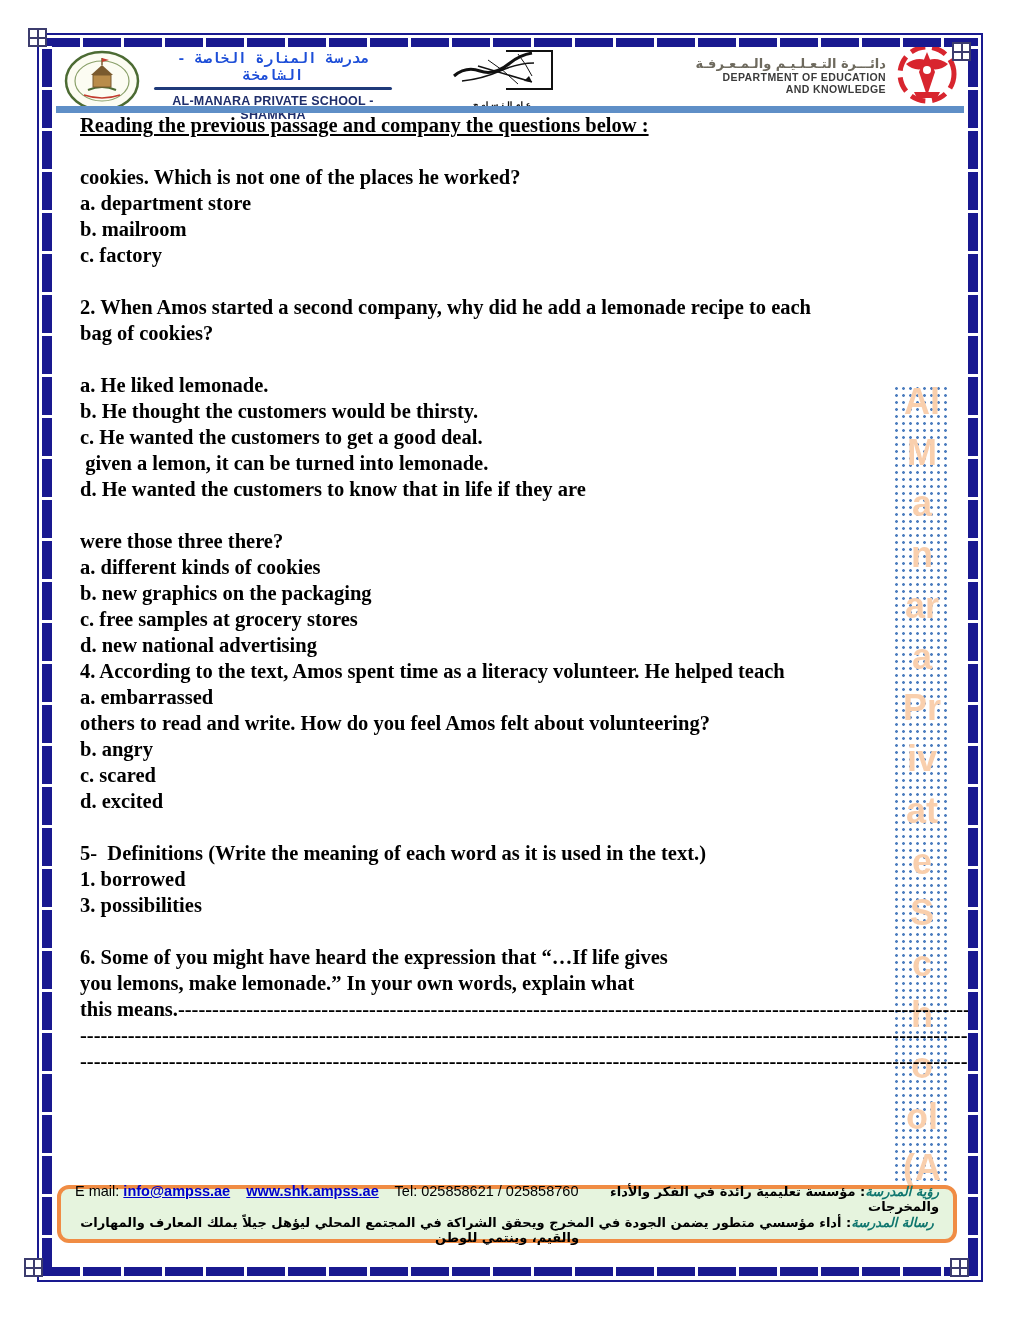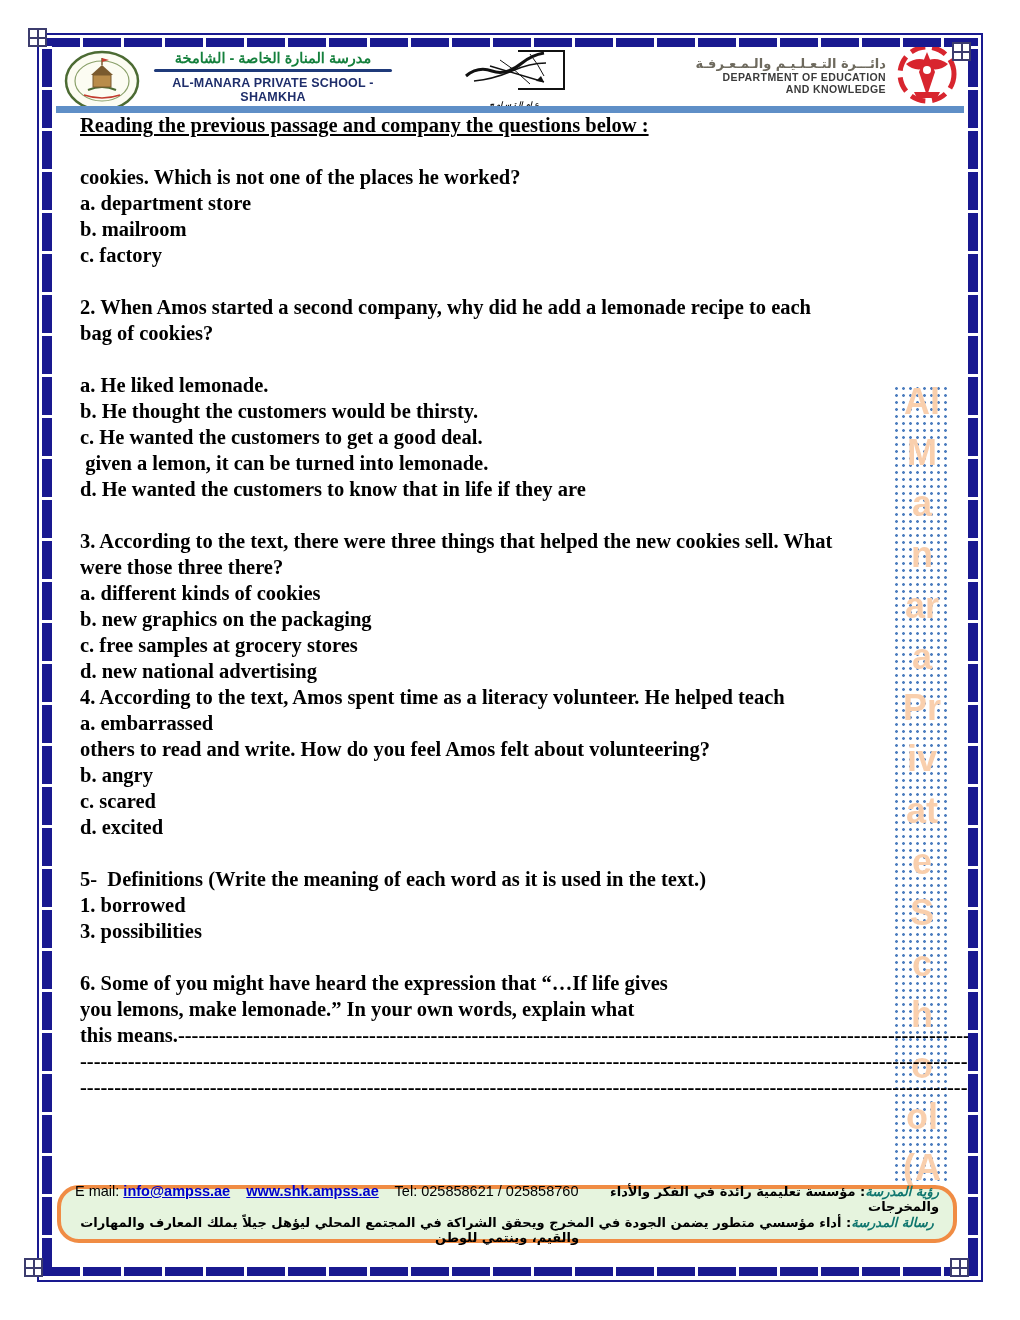--- a/index.html
+++ b/index.html
@@ -10,24 +10,24 @@
          repeating-linear-gradient(90deg,#191990 0 38px,#ffffff 38px 41px);}
   .frame.v{background:repeating-linear-gradient(0deg,#191990 0 38px,#ffffff 38px 41px);}
   .thin{position:absolute;z-index:3;background:#191990;}
   .corner{position:absolute;z-index:4;width:15px;height:15px;border:2px solid #3c3c6e;background:
       linear-gradient(#3c3c6e,#3c3c6e) 50% 0/2px 100% no-repeat,
       linear-gradient(#3c3c6e,#3c3c6e) 0 50%/100% 2px no-repeat,#fff;}
   
   .hdr{position:absolute;left:56px;top:48px;width:908px;height:58px;z-index:2;}
   .logo{position:absolute;left:8px;top:2px;}
   .names{position:absolute;left:92px;top:2px;width:250px;text-align:center;}
-  .name-ar{font-family:Liberation Sans, sans-serif;font-weight:bold;font-size:14.5px;color:#15803d;direction:rtl;}
+  .name-ar{font-family:Liberation Mono, monospace;font-weight:bold;font-size:14.5px;color:#1d4ed8;direction:rtl;}
   .name-rule{height:3px;background:#1f3a7a;margin:3px 6px 4px 6px;border-radius:2px;}
   .name-en{font-family:"Liberation Sans",sans-serif;font-weight:bold;font-size:12.5px;color:#1f2e6b;letter-spacing:.2px;}
-  .stamp{position:absolute;left:402px;top:0px;width:112px;text-align:center;font-style:italic;}
+  .stamp{position:absolute;left:390px;top:0px;width:112px;text-align:center;}
   .stamp-cap{font-family:"DejaVu Sans",sans-serif;font-size:7.5px;color:#111;font-weight:bold;direction:rtl;margin-top:-2px;}
   .adek{position:absolute;right:78px;top:8px;text-align:right;}
   .adek-ar{font-family:"DejaVu Sans",sans-serif;font-size:13px;color:#6e6a5e;font-weight:bold;direction:rtl;}
   .adek-en{font-family:"Liberation Sans",sans-serif;font-size:10.5px;color:#3b3b3b;font-weight:bold;letter-spacing:.4px;line-height:12px;}
   .emblem{position:absolute;right:6px;top:-4px;}
   .bluerule{position:absolute;left:56px;top:106px;width:908px;height:7px;background:#5f8fc7;z-index:2;}
   
   .wm{position:absolute;left:893px;top:385px;width:58px;height:800px;z-index:0;
       background-image:radial-gradient(circle,#4d7ebf 1.3px,transparent 1.5px);
       background-size:7px 7px;display:flex;flex-direction:column;justify-content:space-between;
@@ -37,21 +37,21 @@
   
   .content{position:absolute;left:80px;top:112px;width:888px;z-index:1;}
   .line{font-weight:bold;font-size:20.5px;line-height:26px;color:#000;}
   .title{text-decoration:underline;}
   .blk{margin:0 0 26px 0;}
   .blk.tight{margin-bottom:0;}
   .dashline{white-space:nowrap;overflow:hidden;}
   .uspace{display:inline-block;width:7px;border-bottom:2px solid #000;height:14px;}
   
   .footer{position:absolute;left:57px;top:1185px;width:900px;height:58px;z-index:2;
-      background:#e6f4de;border:4px solid #f08c44;border-radius:22px;box-sizing:border-box;
+      background:#e6f4de;border:4px solid #f08c44;border-radius:12px;box-sizing:border-box;
       font-family:"Liberation Sans",sans-serif;font-size:14.5px;color:#000;
       display:flex;flex-direction:column;justify-content:center;padding:2px 14px;}
   .f-row1{display:flex;justify-content:space-between;align-items:baseline;}
   .f-left{white-space:nowrap;}
   .f-link{color:#0000cc;text-decoration:underline;font-weight:bold;}
   .f-ar{font-family:"DejaVu Sans",sans-serif;direction:rtl;font-size:13px;font-weight:bold;}
   .f-red{color:#0f766e;font-style:italic;}
   .f-row2{text-align:center;margin-top:1px;}
 </style>
 </head>
@@ -159,21 +159,20 @@
 
     <div class="blk">
       <div class="line">a. He liked lemonade.</div>
       <div class="line">b. He thought the customers would be thirsty.</div>
       <div class="line">c. He wanted the customers to get a good deal.</div>
       <div class="line">&nbsp;given a lemon, it can be turned into lemonade.</div>
       <div class="line">d. He wanted the customers to know that in life if they are</div>
     </div>
 
     <div class="blk tight">
-      <div class="line">3. According to the text, there were three things that helped the new cookies sell. What</div>
       <div class="line">were those three there?</div>
       <div class="line">a. different kinds of cookies</div>
       <div class="line">b. new graphics on the packaging</div>
       <div class="line">c. free samples at grocery stores</div>
       <div class="line">d. new national advertising</div>
     </div>
 
     <div class="blk">
       <div class="line">4. According to the text, Amos spent time as a literacy volunteer. He helped teach</div>
       <div class="line">a. embarrassed</div>

